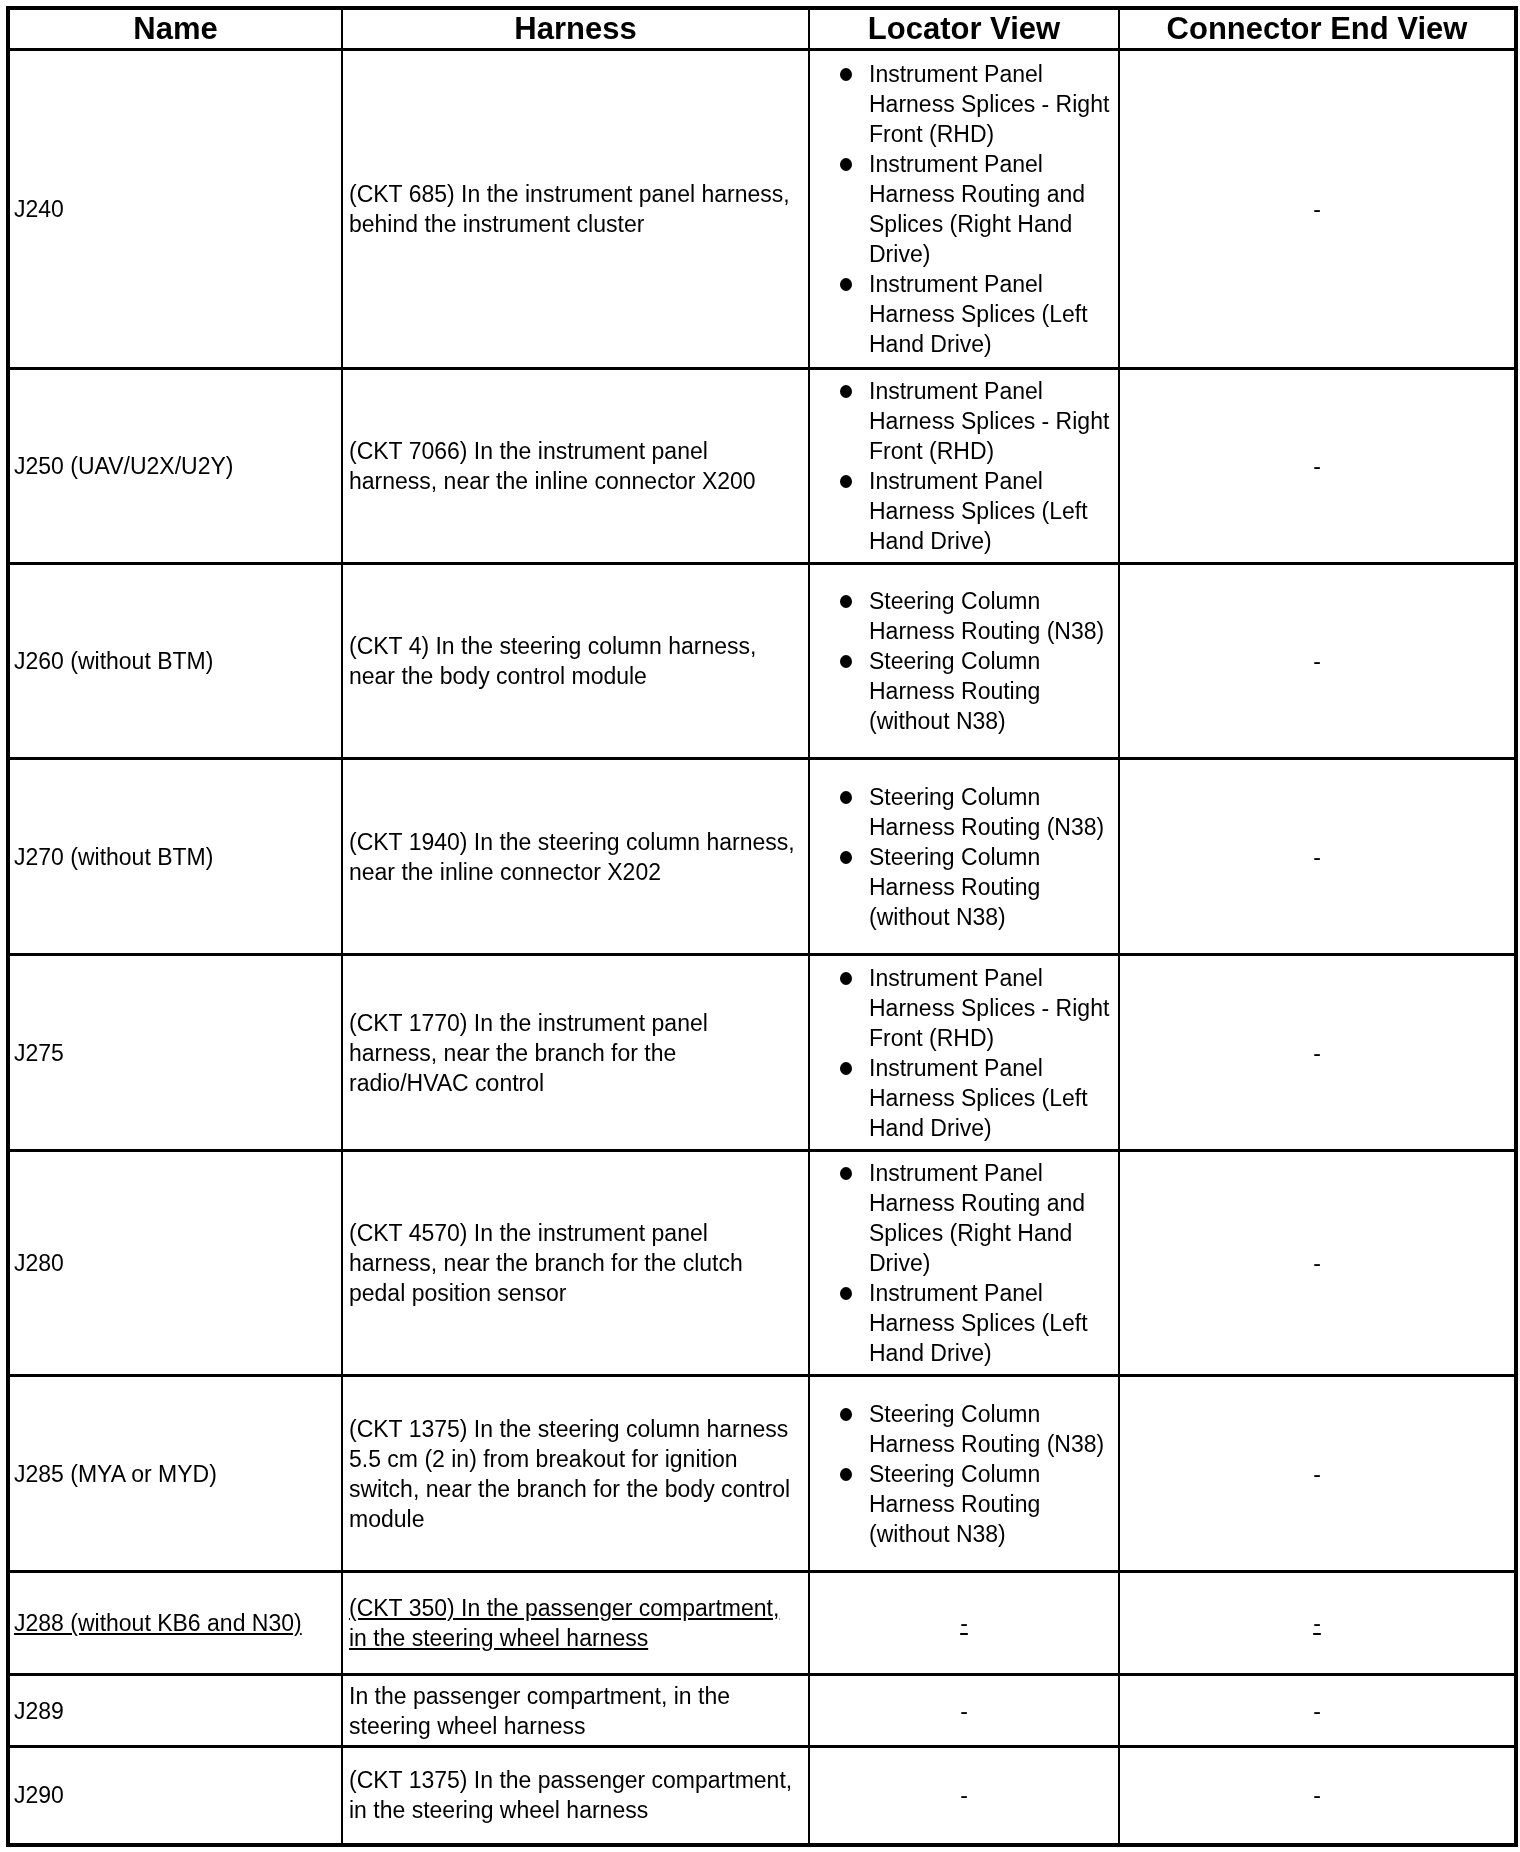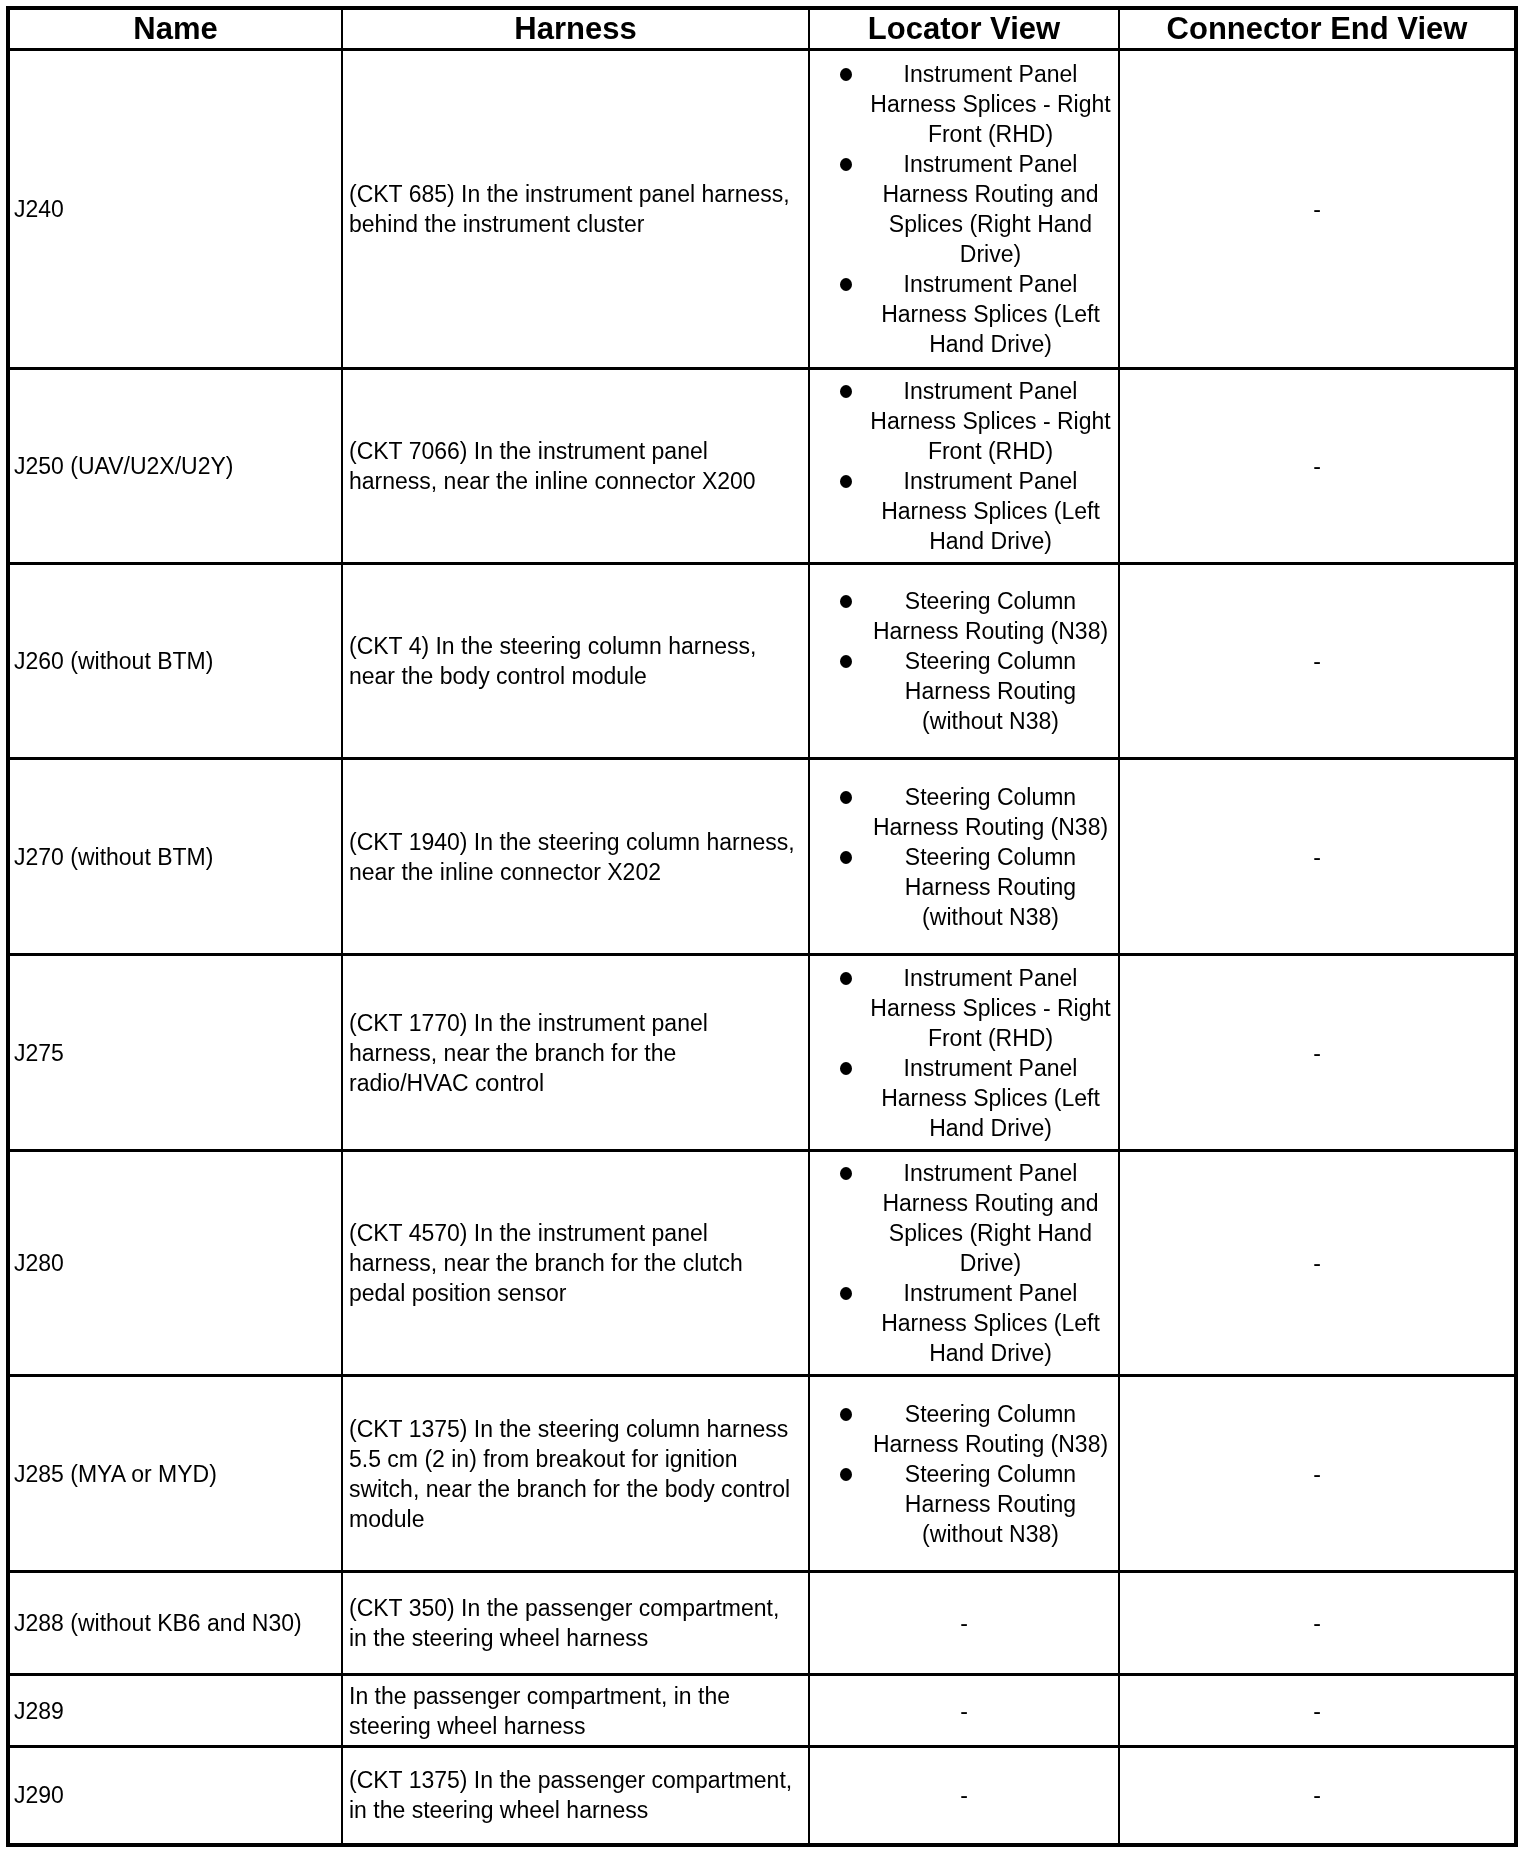--- a/index.html
+++ b/index.html
@@ -22,34 +22,34 @@
     border-left: 2px solid #000; border-right: 2px solid #000;
     border-bottom: 3px solid #000; padding: 0;
   }
   td {
     font-size: 23px; line-height: 30px; vertical-align: middle;
     border-left: 2px solid #000; border-right: 2px solid #000;
     border-top: 3px solid #000; padding: 0 6px;
   }
   td.name { padding-left: 4px; }
   td.dash { text-align: center; }
-  ul.locator { list-style: none; margin: 6px 0; padding: 0 0 0 20px; text-align: center; }
+  ul.locator { list-style: none; margin: 6px 0; padding: 0 0 0 20px; }
   ul.locator li { position: relative; padding-left: 33px; }
   ul.locator li .bullet {
     position: absolute; left: 4px; top: 9px; width: 12px; height: 13px;
     border-radius: 50%; background: #000;
   }
   tr.r-j240 { height: 319px; }
   tr.r-j250 { height: 195px; }
   tr.r-j260 { height: 195px; }
   tr.r-j270 { height: 196px; }
   tr.r-j275 { height: 196px; }
   tr.r-j280 { height: 225px; }
   tr.r-j285 { height: 196px; }
-  tr.r-j288 { height: 103px; }
+  tr.r-j288 { height: 103px; text-decoration: underline; }
   tr.r-j289 { height: 72px; margin-left: 12px; }
   tr.r-j290 { height: 98px; }
 </style>
 </head>
 <body>
 
 <table class="splice">
   <colgroup>
     <col class="c-name">
       <col class="c-loc">

